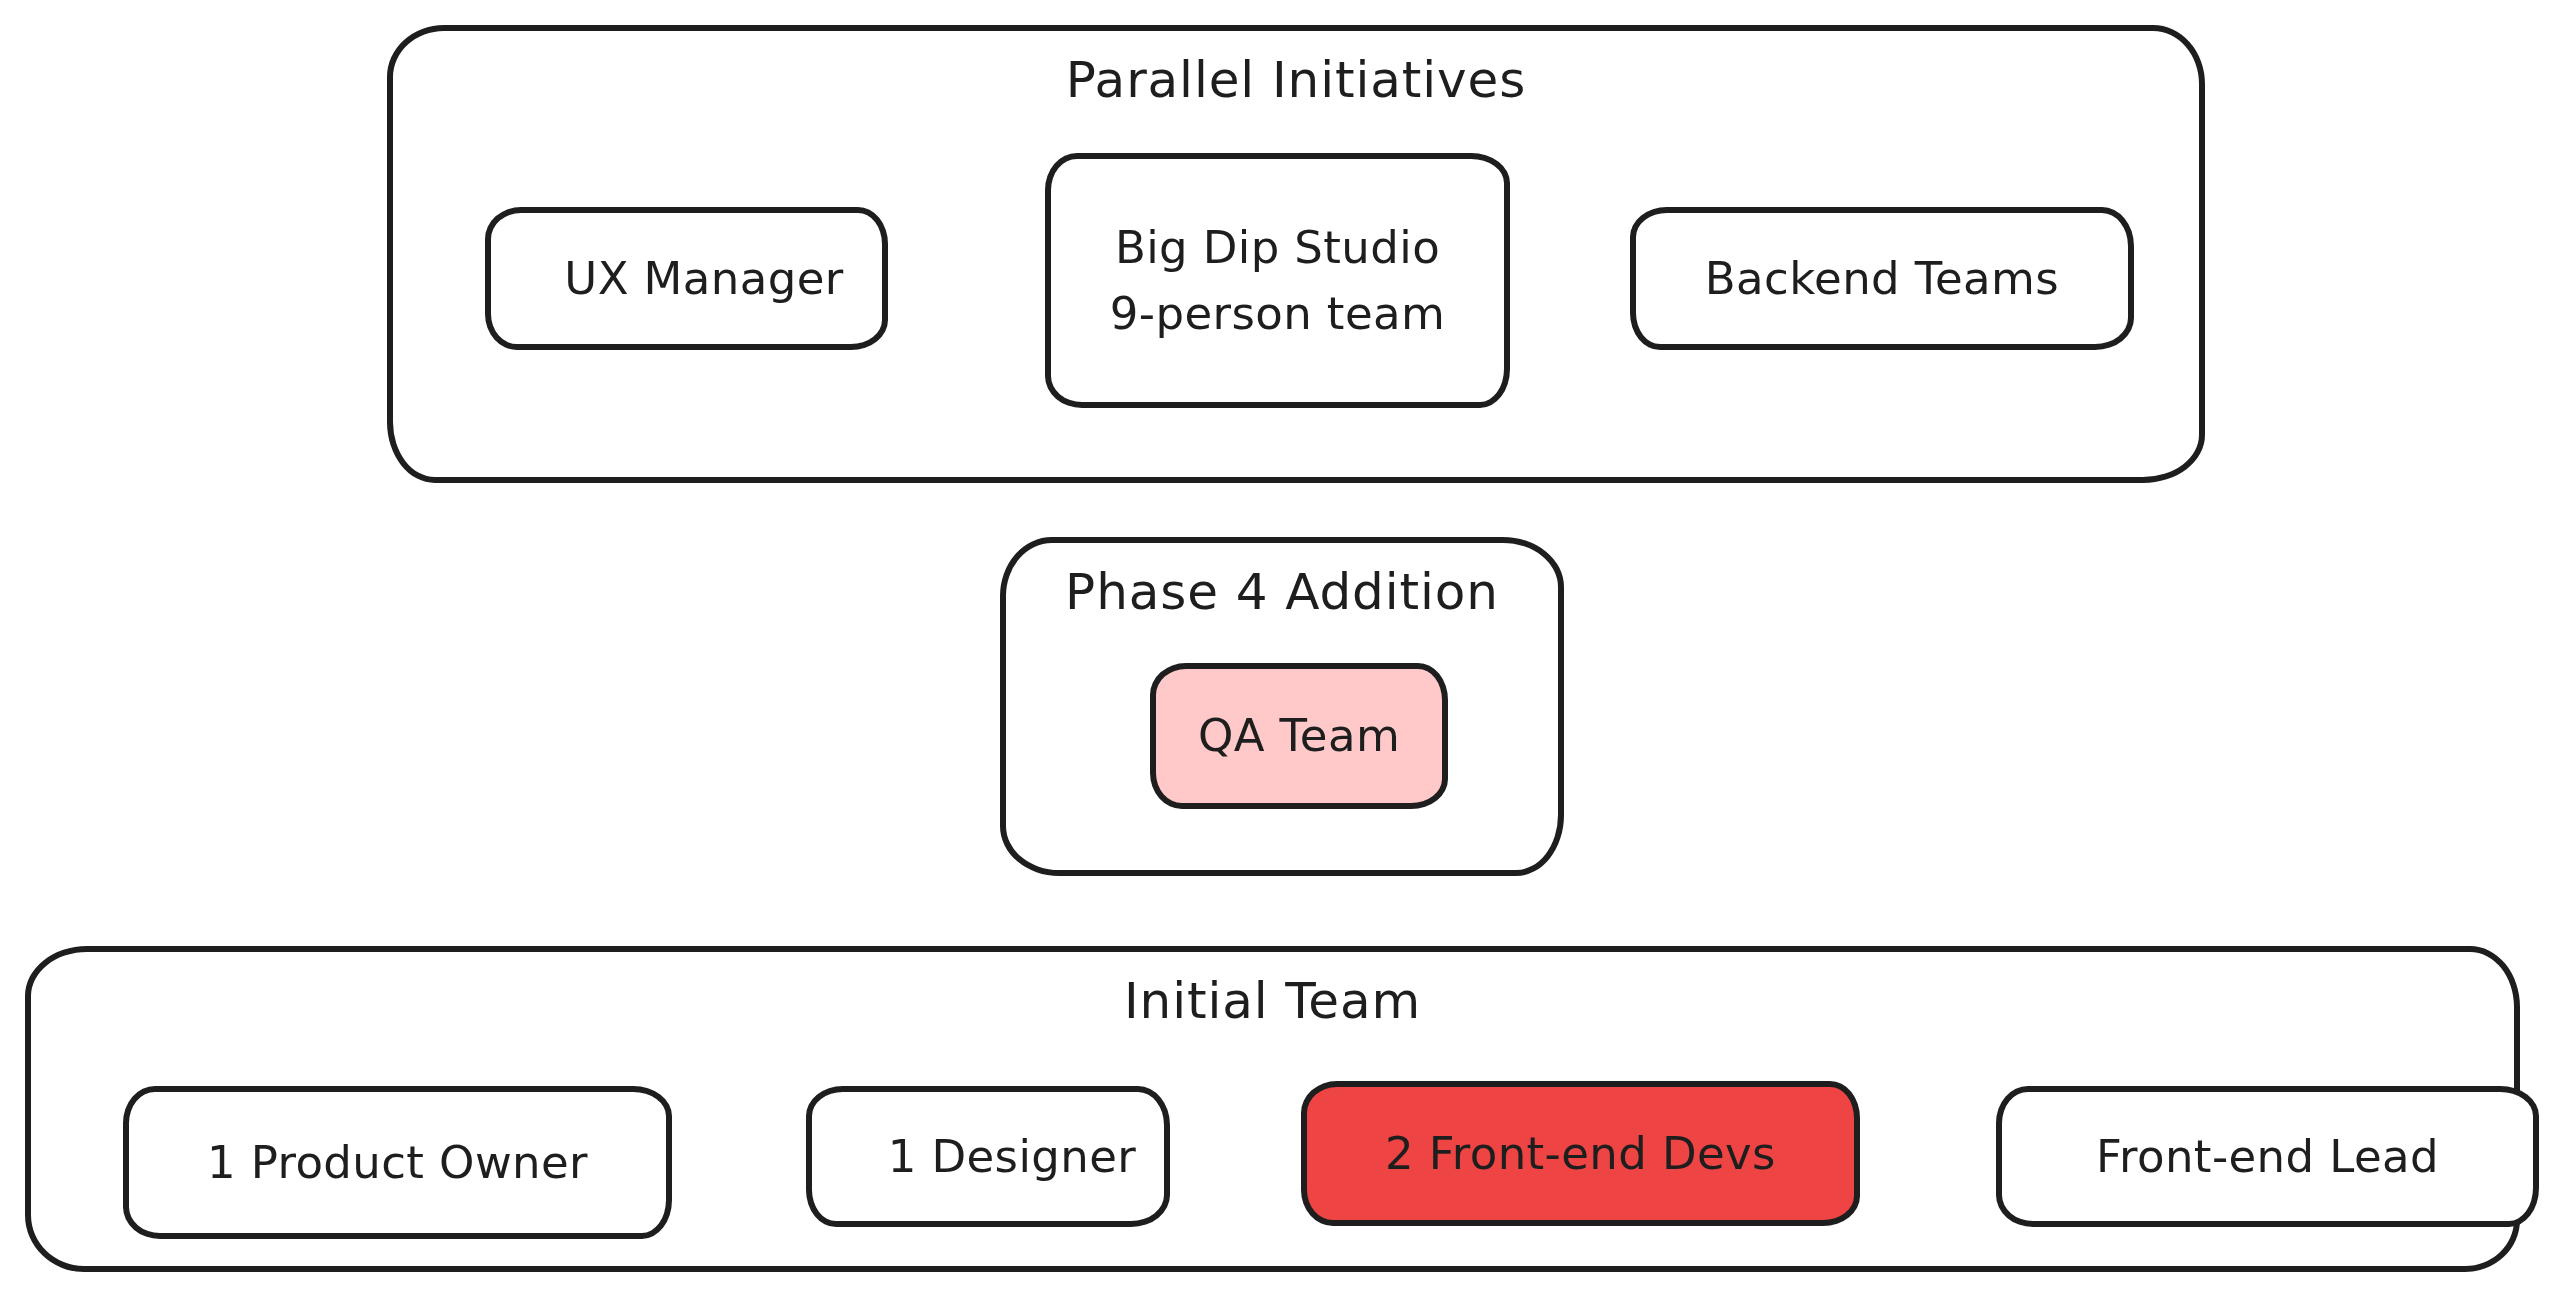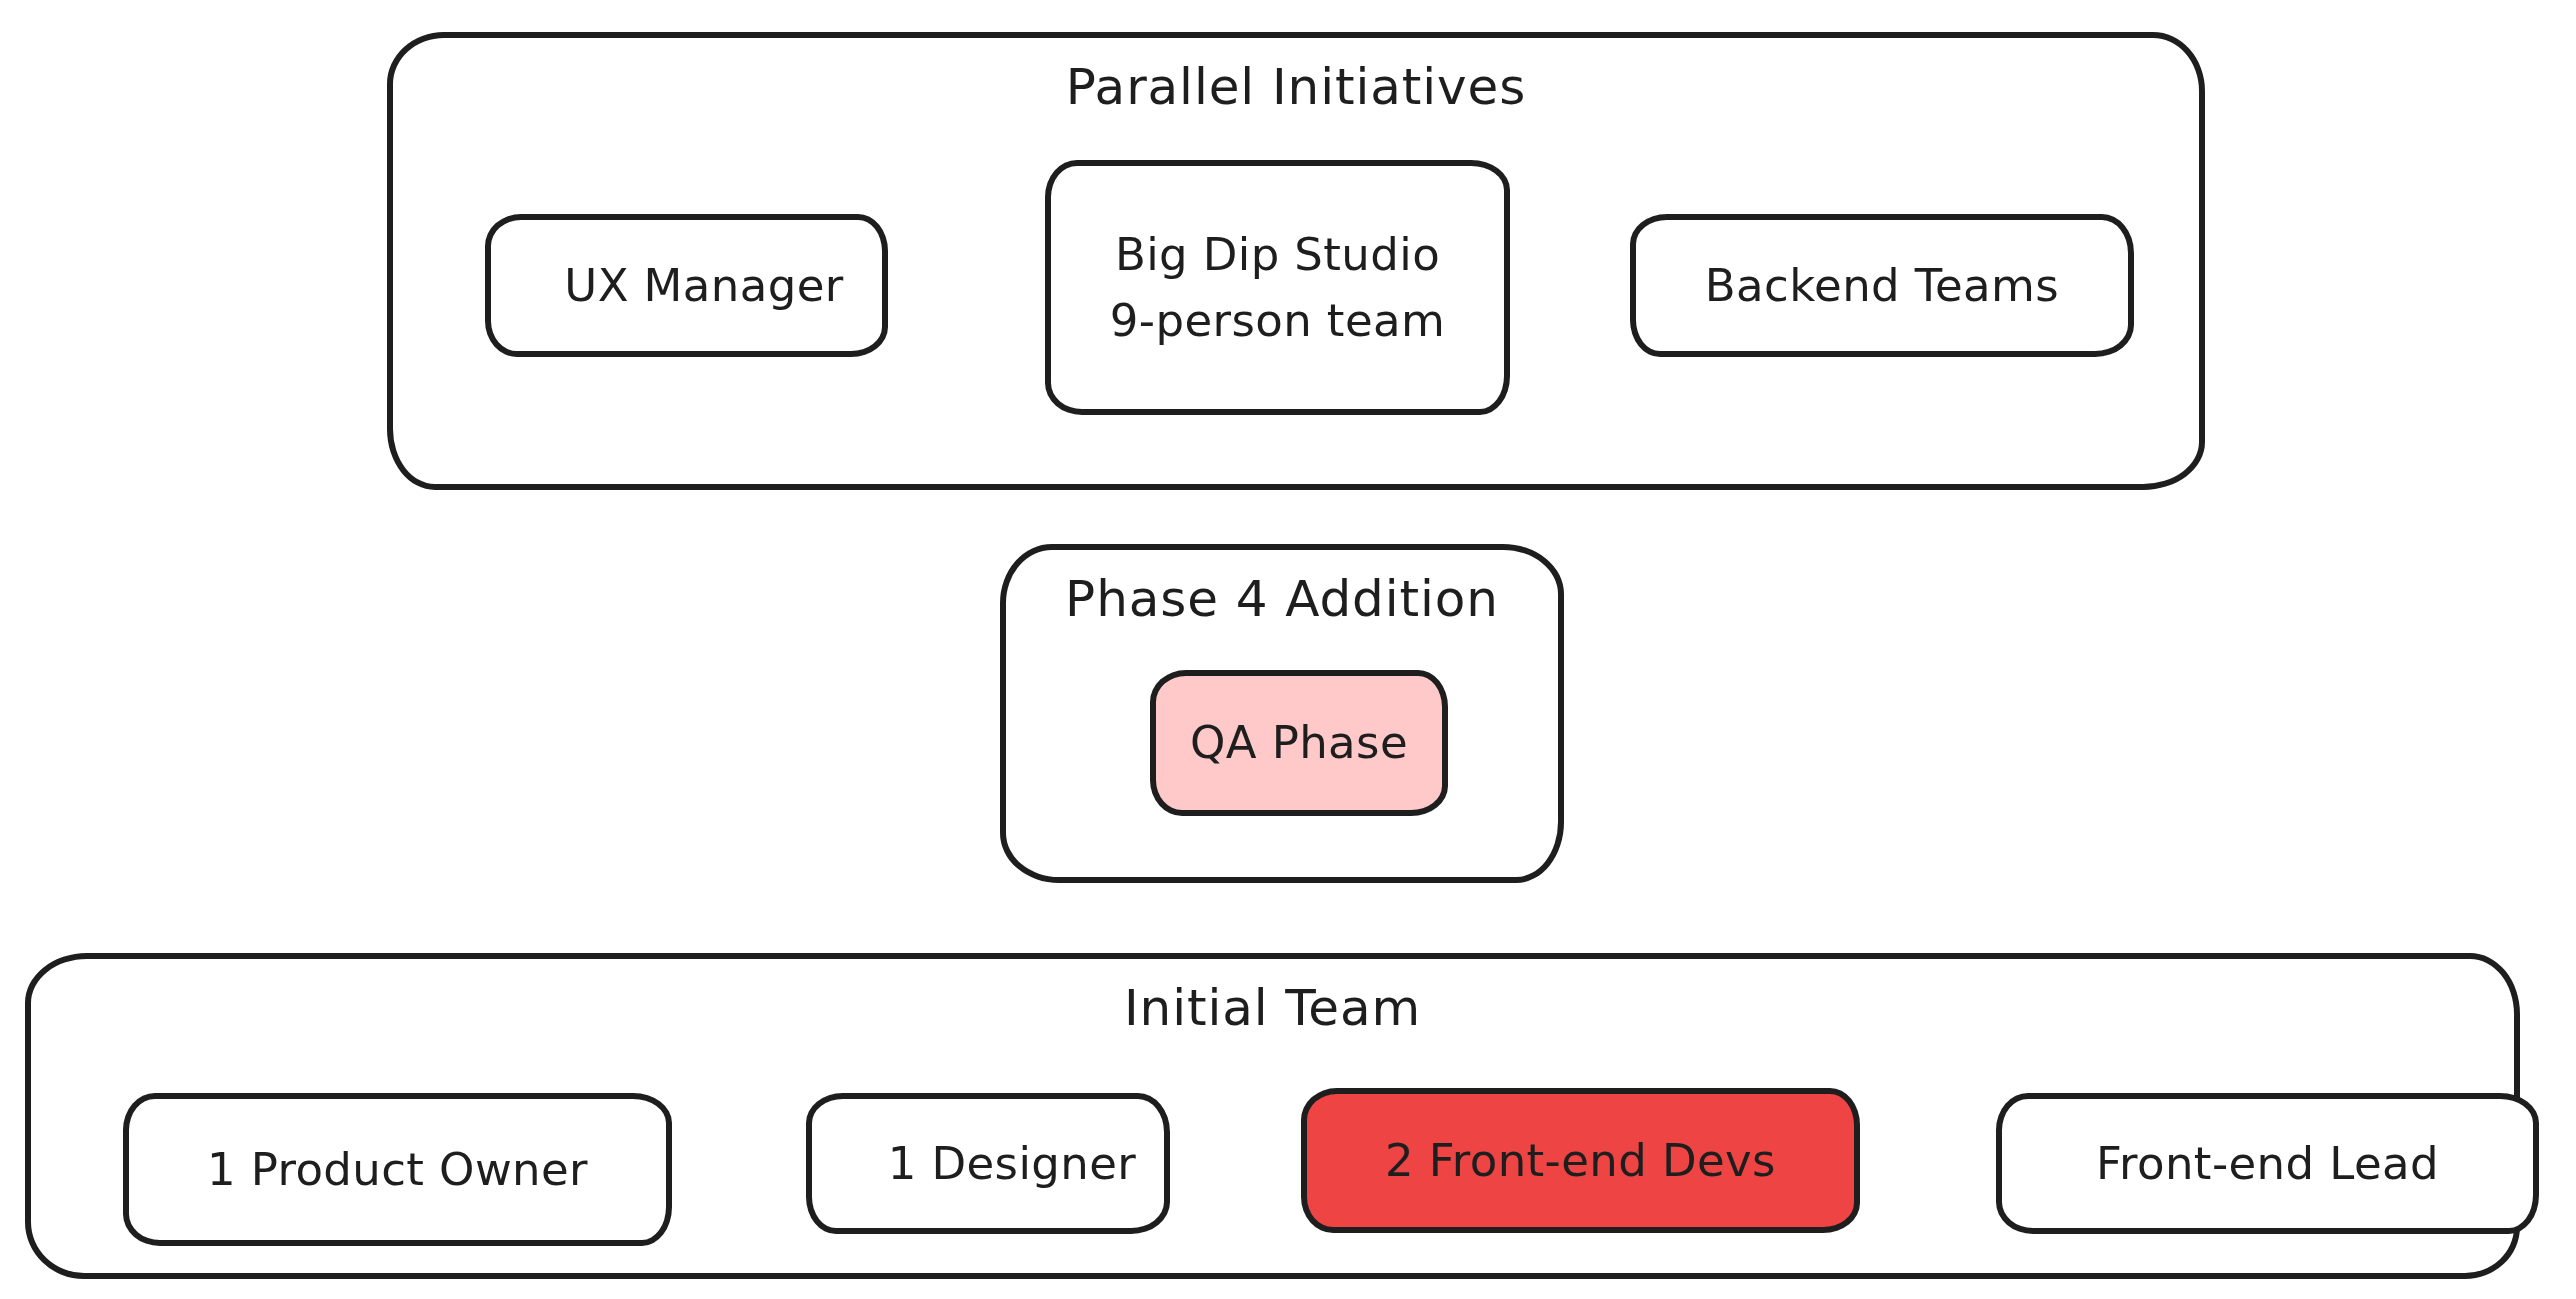--- a/index.html
+++ b/index.html
@@ -21,21 +21,20 @@
     height: 1299px;
     background: #ffffff;
     overflow: hidden;
   }
 
   
   .group {
     position: absolute;
     border: 6.2px solid #1e1e1e;
     background: transparent;
-    margin-top: 7px;
   }
   .group-title {
     width: 100%;
     text-align: center;
     font-size: 50px;
     letter-spacing: 0.9px;
     padding-top: 19.6px;
     color: #1e1e1e;
   }
 
@@ -99,21 +98,21 @@
 
     <div class="node n-backend r-f" style="background: rgb(255, 255, 255);">
       <span class="node-label">Backend Teams</span>
     </div>
   </section>
 
   <section class="group g-phase4 r-b">
     <div class="group-title">Phase 4 Addition</div>
 
     <div class="node n-qa r-d" style="background: rgb(255, 201, 201);">
-      <span class="node-label">QA Phase</span>
+      <span class="node-label">QA Team</span>
     </div>
   </section>
 
   <section class="group g-initial r-c">
     <div class="group-title">Initial Team</div>
 
     <div class="node n-po r-e" style="background: rgb(255, 255, 255);">
       <span class="node-label">1 Product Owner</span>
     </div>
 

